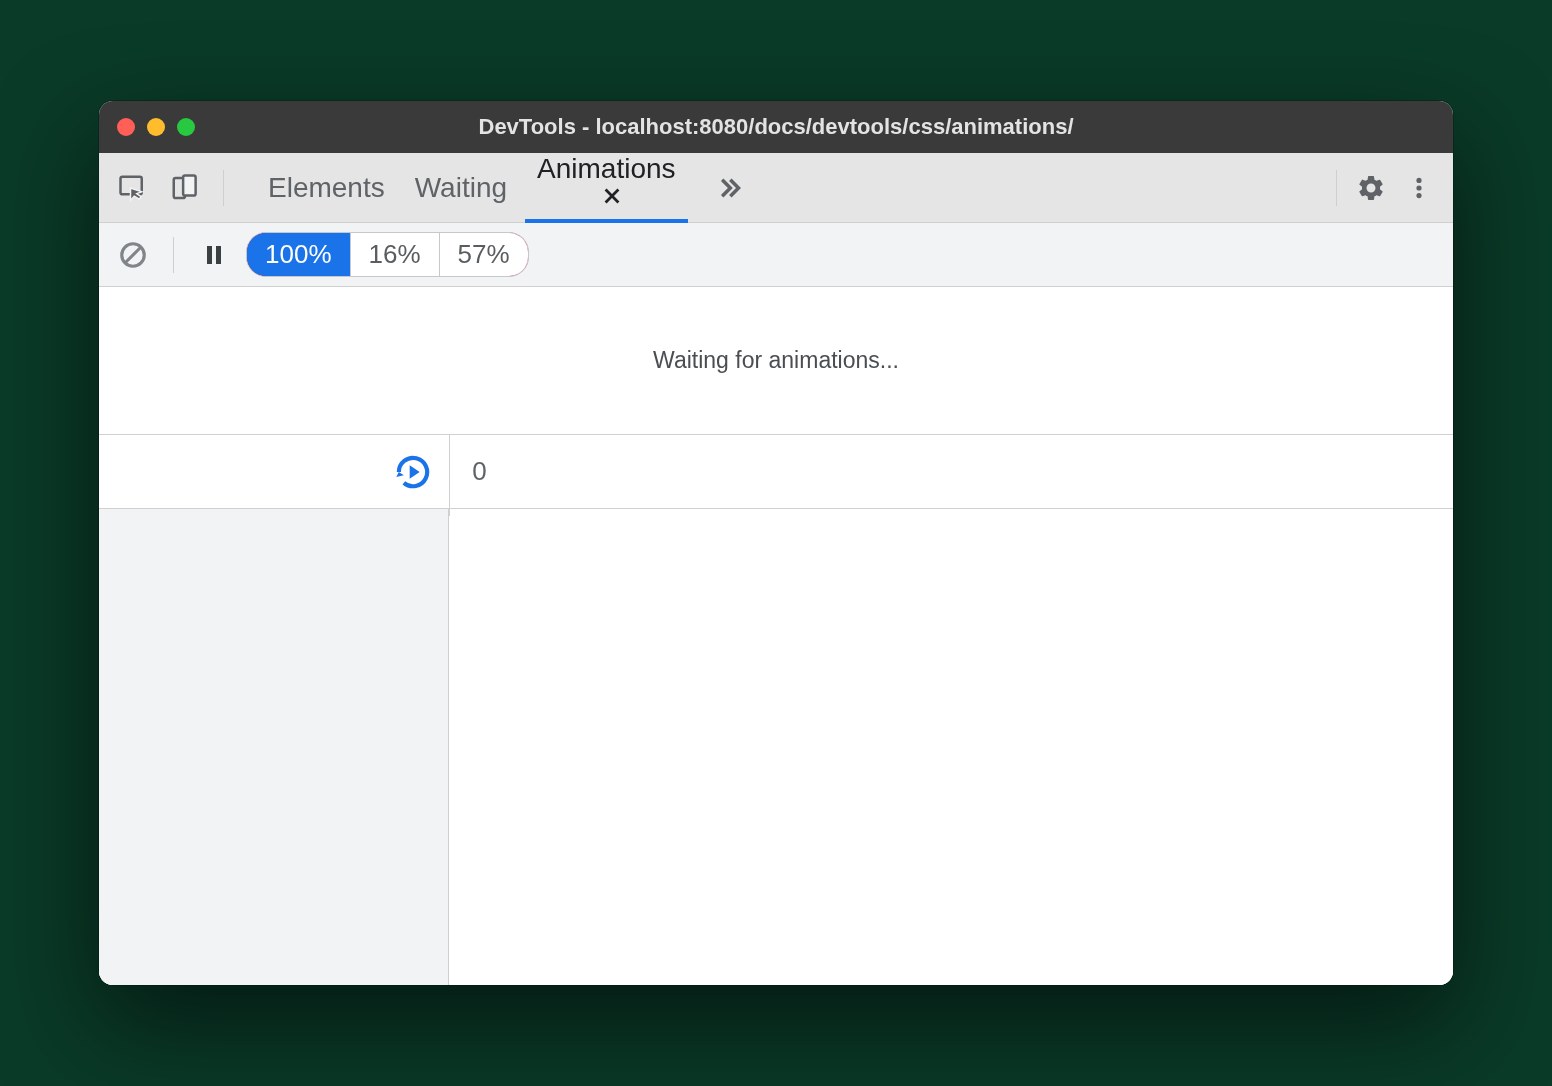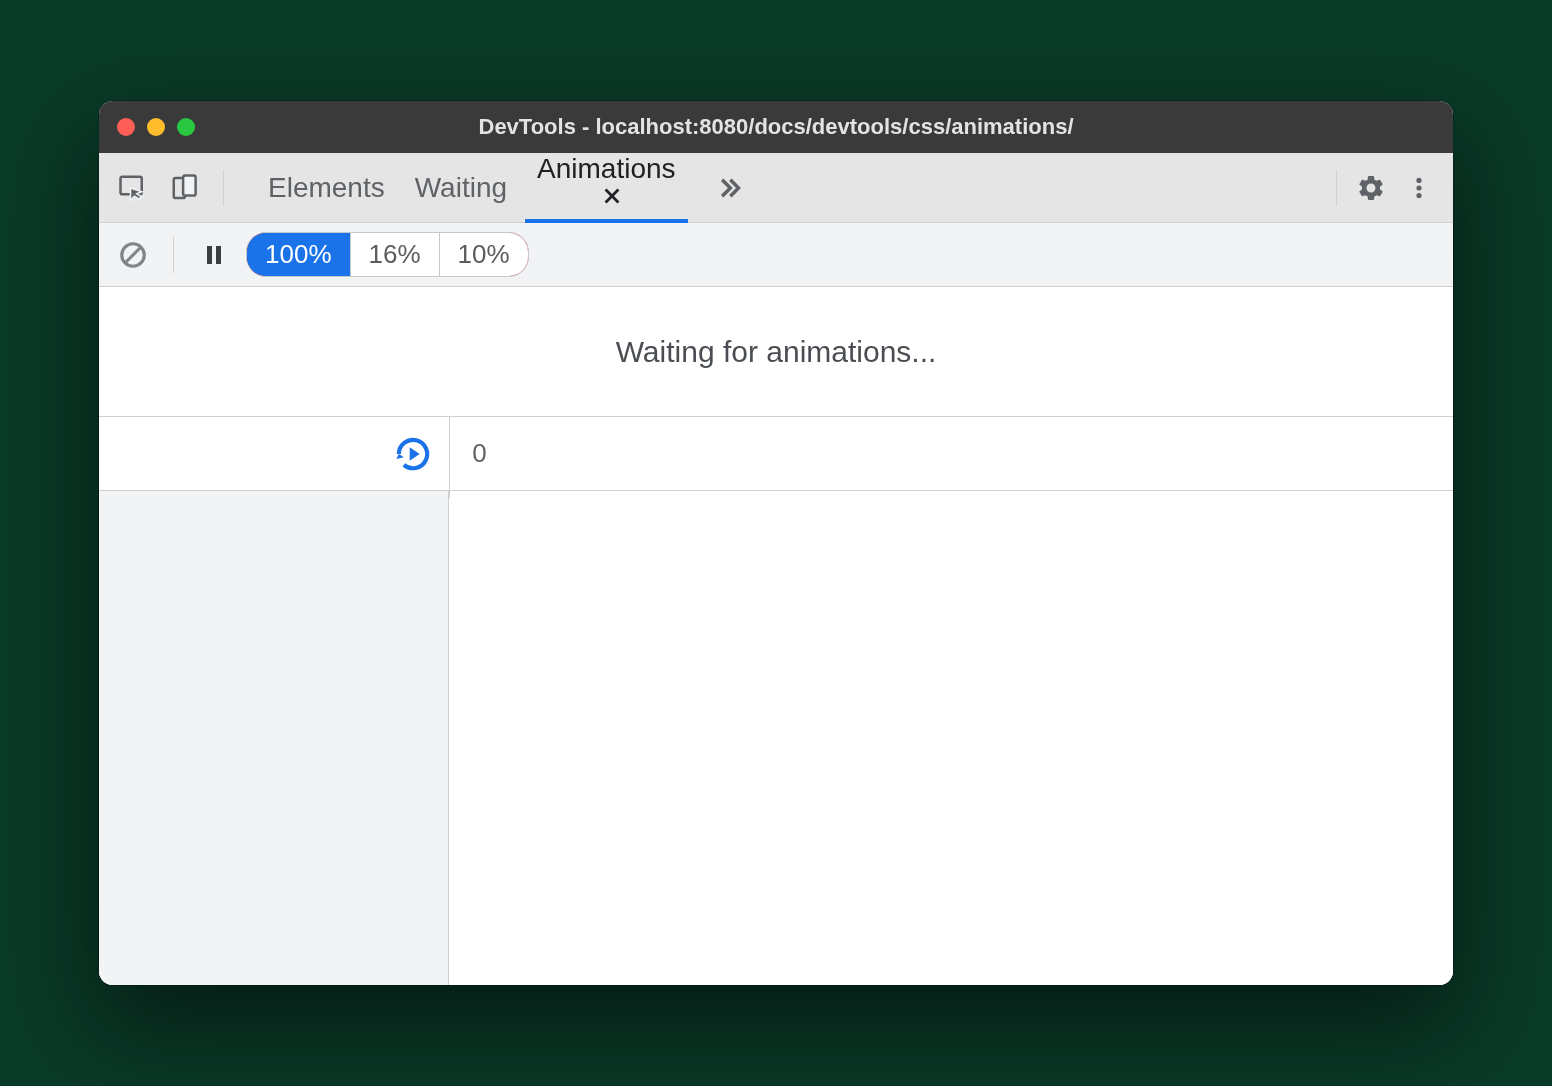--- a/index.html
+++ b/index.html
@@ -127,28 +127,28 @@
       cursor: pointer;
       background: #fff;
     }
     .speed-btn:last-child { border-right: none; }
     .speed-btn.active {
       background: #1a73e8;
       color: #fff;
       font-weight: 500;
     }
     .waiting-area {
-      height: 130px;
+      height: 148px;
       background: #fff;
       border-bottom: 1.5px solid #d0d0d0;
       display: flex;
       align-items: center;
       justify-content: center;
       color: #4a4e52;
-      font-size: 30px;
+      font-size: 23px;
       flex-shrink: 0;
     }
     .timeline-header {
       height: 74px;
       background: #fff;
       border-bottom: 1.5px solid #d0d0d0;
       display: flex;
       align-items: center;
       flex-shrink: 0;
     }
@@ -273,21 +273,21 @@
     <div class="divider"></div>
     <div class="toolbar-icon" style="color:#3c3f42">
       <svg width="24" height="24" viewBox="0 0 24 24" fill="currentColor">
         <rect x="5" y="3" width="5" height="18"></rect>
           <rect x="14" y="3" width="5" height="18"></rect>
       </svg>
     </div>
     <div class="speed-group">
       <div class="speed-btn active">100%</div>
       <div class="speed-btn">16%</div>
-      <div class="speed-btn">10%</div>
+      <div class="speed-btn">57%</div>
     </div>
   </div>
 
   <div class="waiting-area">
     <span>Waiting for animations...</span>
   </div>
 
   <div class="timeline-header">
     <div class="animation-list-header">
       <div>

